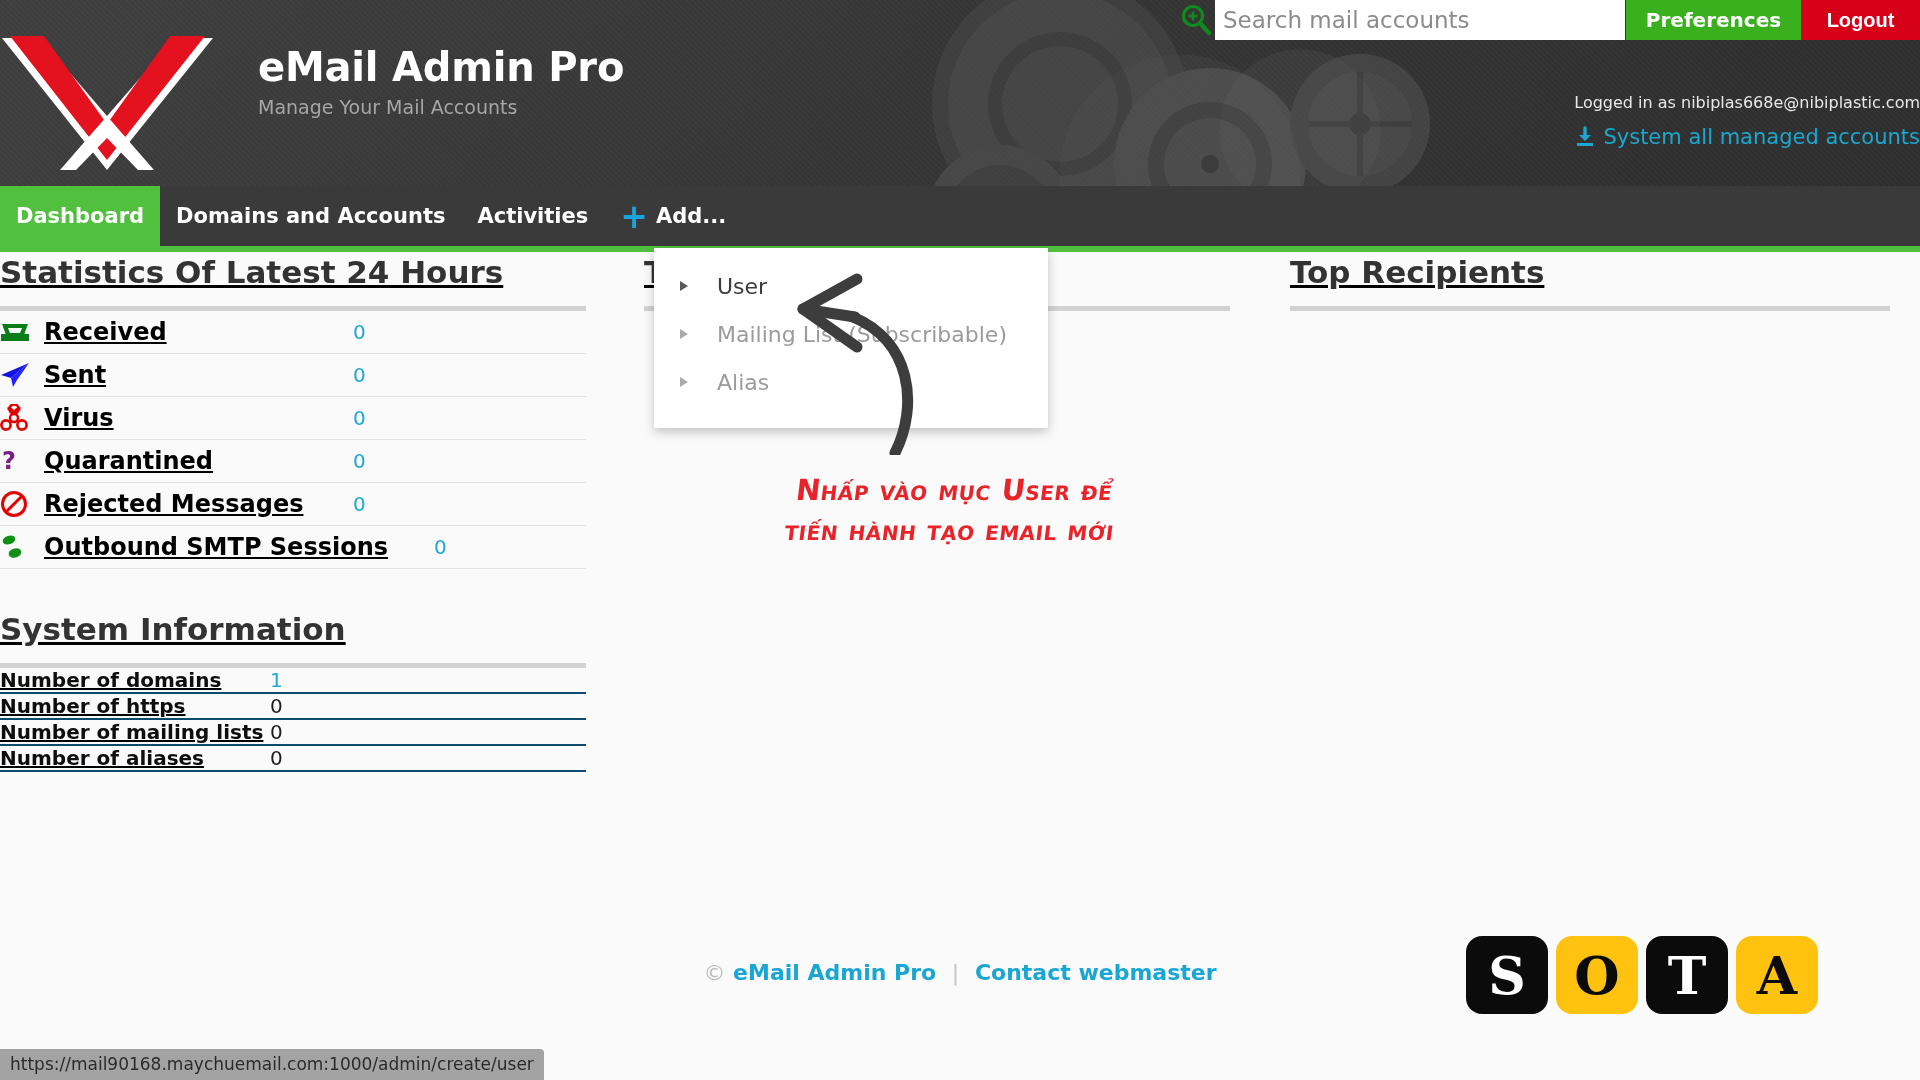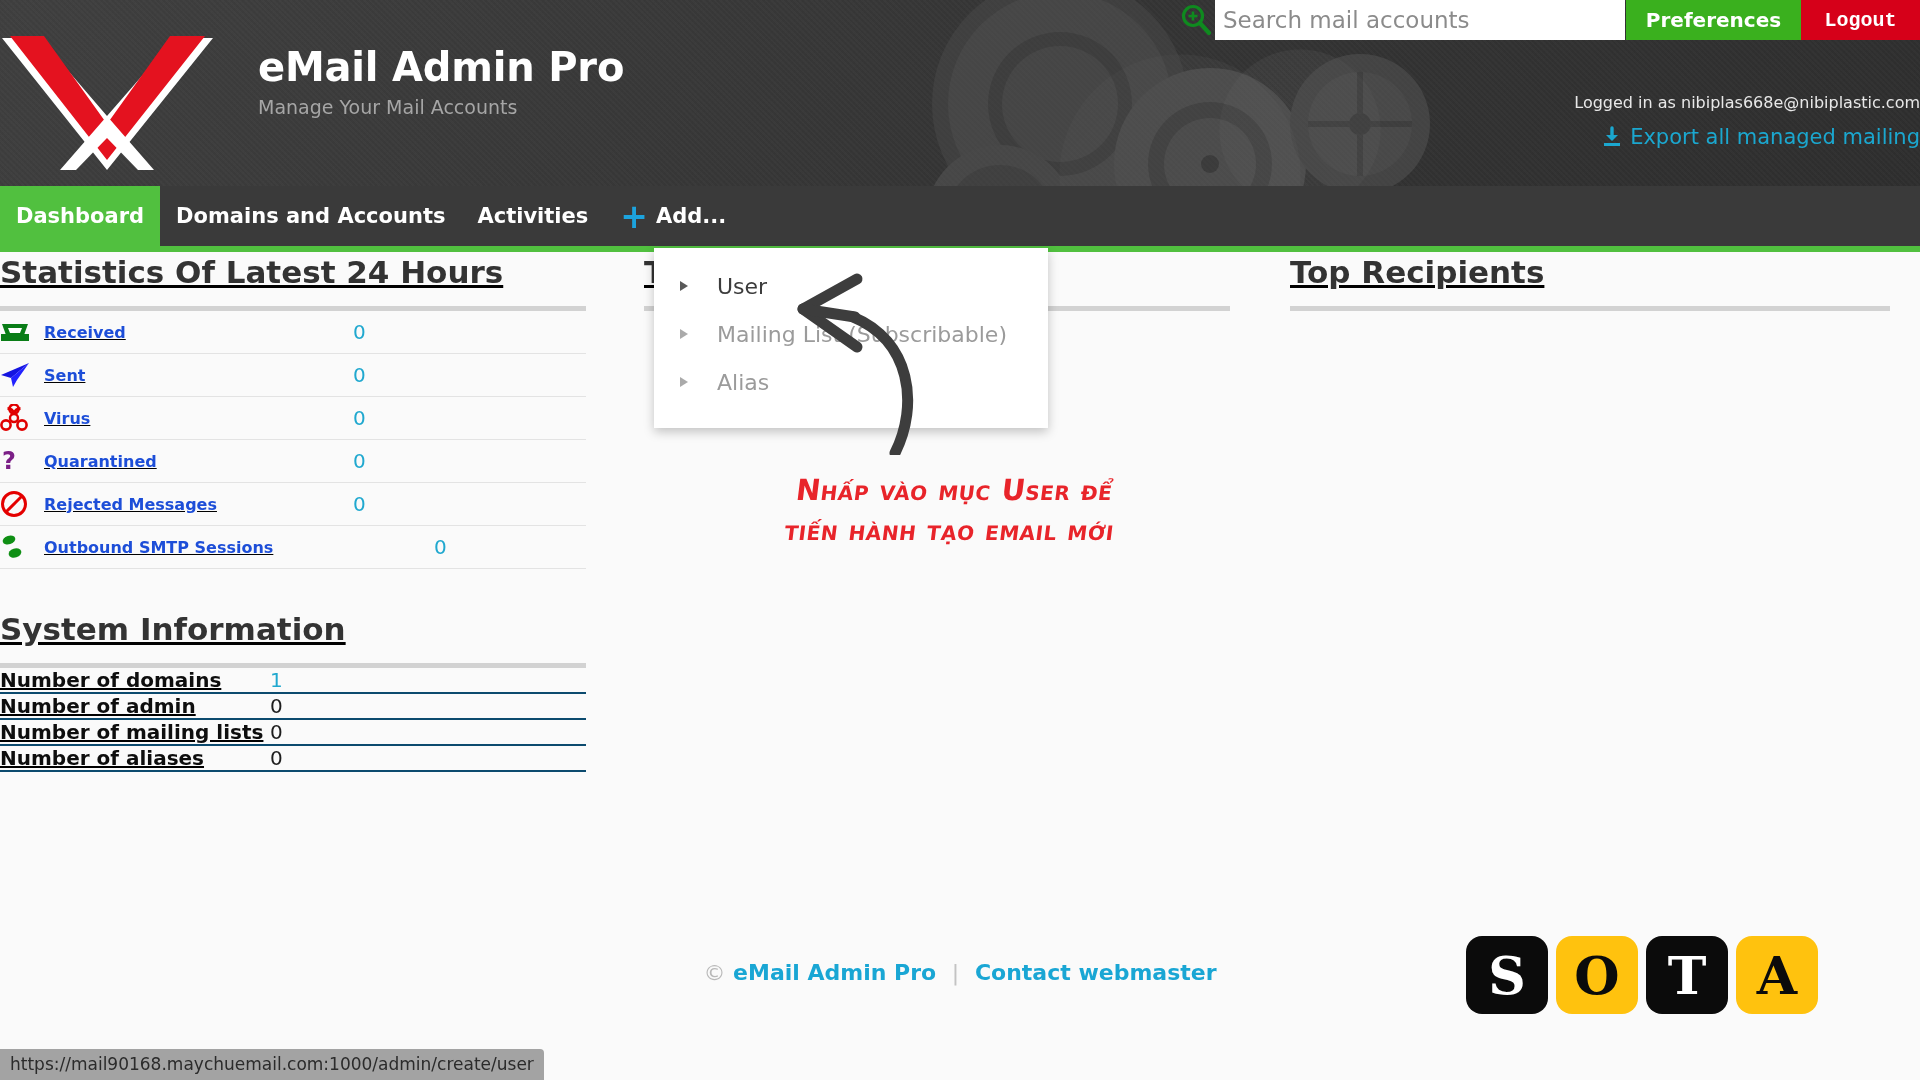--- a/index.html
+++ b/index.html
@@ -66,21 +66,21 @@
     width: 175px; height: 40px; background: #3ab01e;
     color: #fff; font-size: 20px; font-weight: 700;
     display:flex; align-items:center; justify-content:center;
     border:0; cursor:pointer; font-family:"DejaVu Sans", sans-serif;
   }
   .btn-logout {
     position:absolute; top:0; left: 1801px;
     width: 119px; height: 40px; background: #d60019;
     color: #fff; font-size: 20px; font-weight: 700;
     display:flex; align-items:center; justify-content:center;
-    border:0; cursor:pointer; font-family:Liberation Mono, monospace;
+    border:0; cursor:pointer; font-family:Liberation Sans, sans-serif;
   }
 
   .logged-in {
     position: absolute; right: 0px; top: 93px;
     color: #e8e8e8; font-size: 16px; text-align: right;
     white-space: nowrap;
   }
   .export-line {
     position: absolute; right: 0px; top: 125px;
     font-size: 21px; text-align: right; white-space: nowrap;
@@ -142,21 +142,21 @@
   }
   .panel-rule {
     height: 5px; background: #d2d2d2; margin-top: 14px;
   }
 
   .stat-row {
     display: flex; align-items: center;
     height: 43px; border-bottom: 1px solid #e3e3e3;
   }
   .stat-ico { width: 44px; flex: 0 0 44px; display:flex; align-items:center; }
-  .stat-label { font-size: 16px; font-weight: 700; color: #1d4ed8; }
+  .stat-label { font-size: 24px; font-weight: 700; color: #000000; }
   .stat-val { font-size: 20px; color: #20a8cf; margin-left: auto; padding-left: 14px; }
   .stat-val.fixed { margin-left: 0; position: absolute; left: 339px; }
   .stat-row { position: relative; }
 
   .sys-row {
     position: relative; display:flex; 
     height: 26px; border-bottom: 2px solid #0c4a6e;
   }
   .sys-label { font-size: 20px; font-weight: 700; color: #0e0e0e; }
   .sys-val { position:absolute; left: 270px; font-size: 20px; color: #1d1d1d; }
@@ -264,21 +264,21 @@
   <button class="btn-pref">Preferences</button>
   <button class="btn-logout">Logout</button>
 
   <div class="logged-in">Logged in as nibiplas668e@nibiplastic.com</div>
   <div class="export-line">
     <svg width="22" height="22" viewBox="0 0 22 22">
       <path d="M11 2 L11 12" stroke="#1ba7cf" stroke-width="3.4" stroke-linecap="round"></path>
       <path d="M5 9 L11 15 L17 9 Z" fill="#1ba7cf"></path>
       <path d="M3 17 h16 v3 h-16 z" fill="#1ba7cf"></path>
     </svg>
-    <span class="export-link">Export all managed mailing</span>
+    <span class="export-link">System all managed accounts</span>
   </div>
 </div>
 
 <div class="nav">
   <div class="nav-item active">
     <span>Dashboard</span>
   </div>
   <div class="nav-item">
     <span>Domains and Accounts</span>
   </div>
@@ -385,21 +385,21 @@
 
     <div style="margin-top:40px;">
       <div class="panel-title">System Information</div>
       <div class="panel-rule"></div>
 
       <div class="sys-row">
         <span class="sys-label">Number of domains</span>
         <span class="sys-val link">1</span>
       </div>
       <div class="sys-row">
-        <span class="sys-label">Number of admin</span>
+        <span class="sys-label">Number of https</span>
         <span class="sys-val">0</span>
       </div>
       <div class="sys-row">
         <span class="sys-label">Number of mailing lists</span>
         <span class="sys-val">0</span>
       </div>
       <div class="sys-row">
         <span class="sys-label">Number of aliases</span>
         <span class="sys-val">0</span>
       </div>

